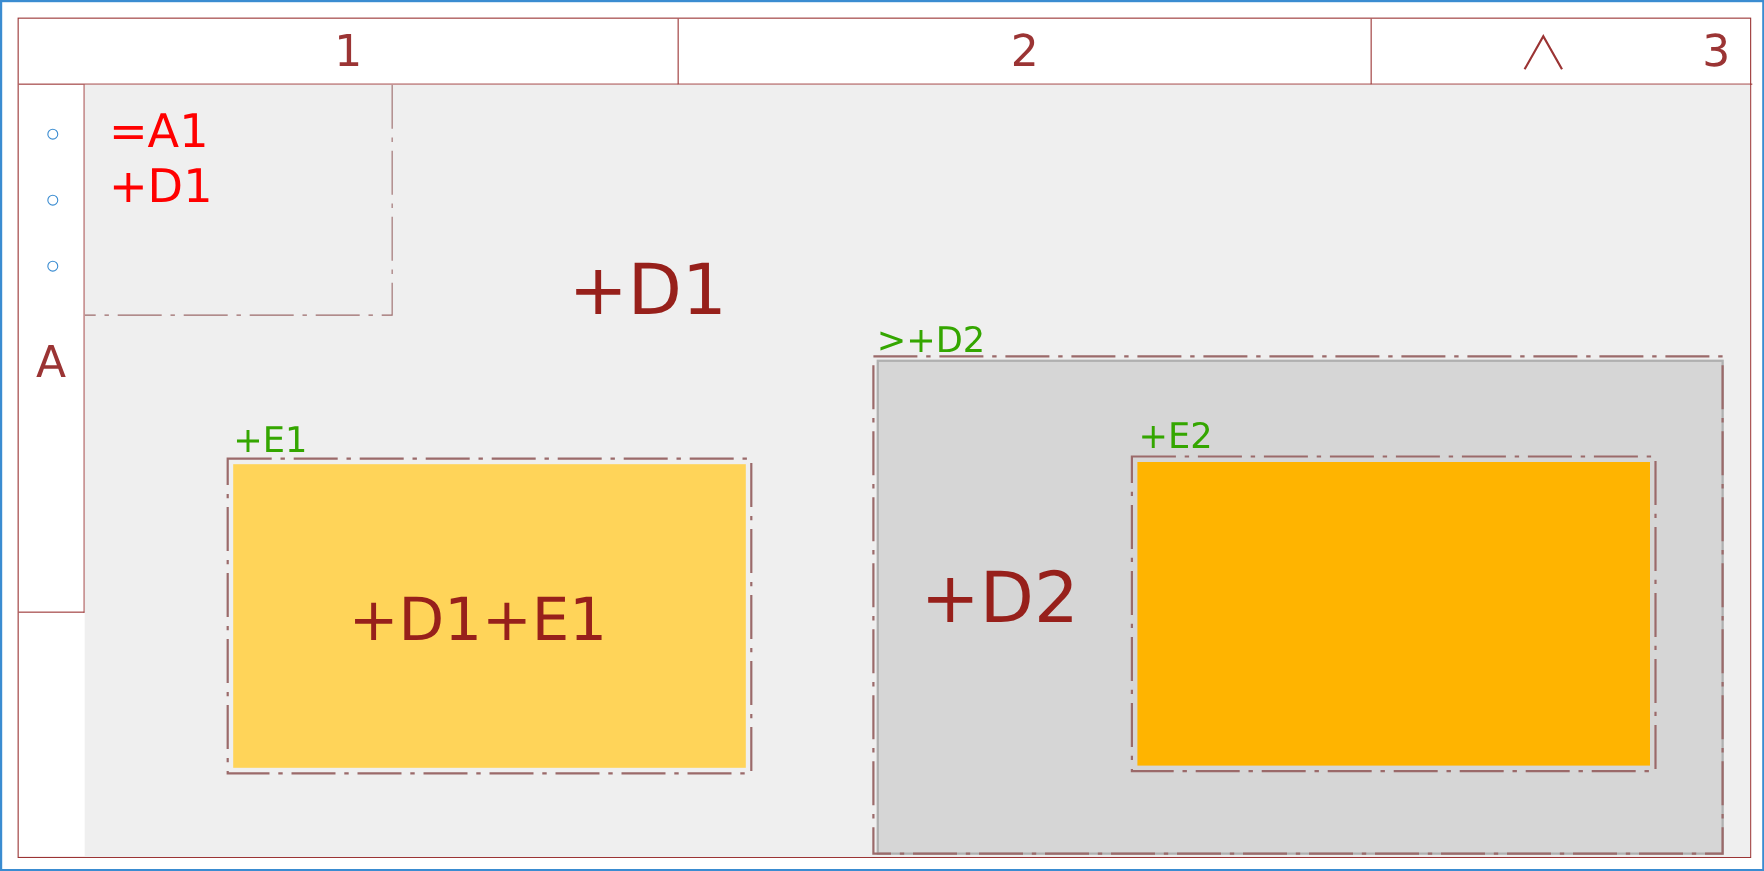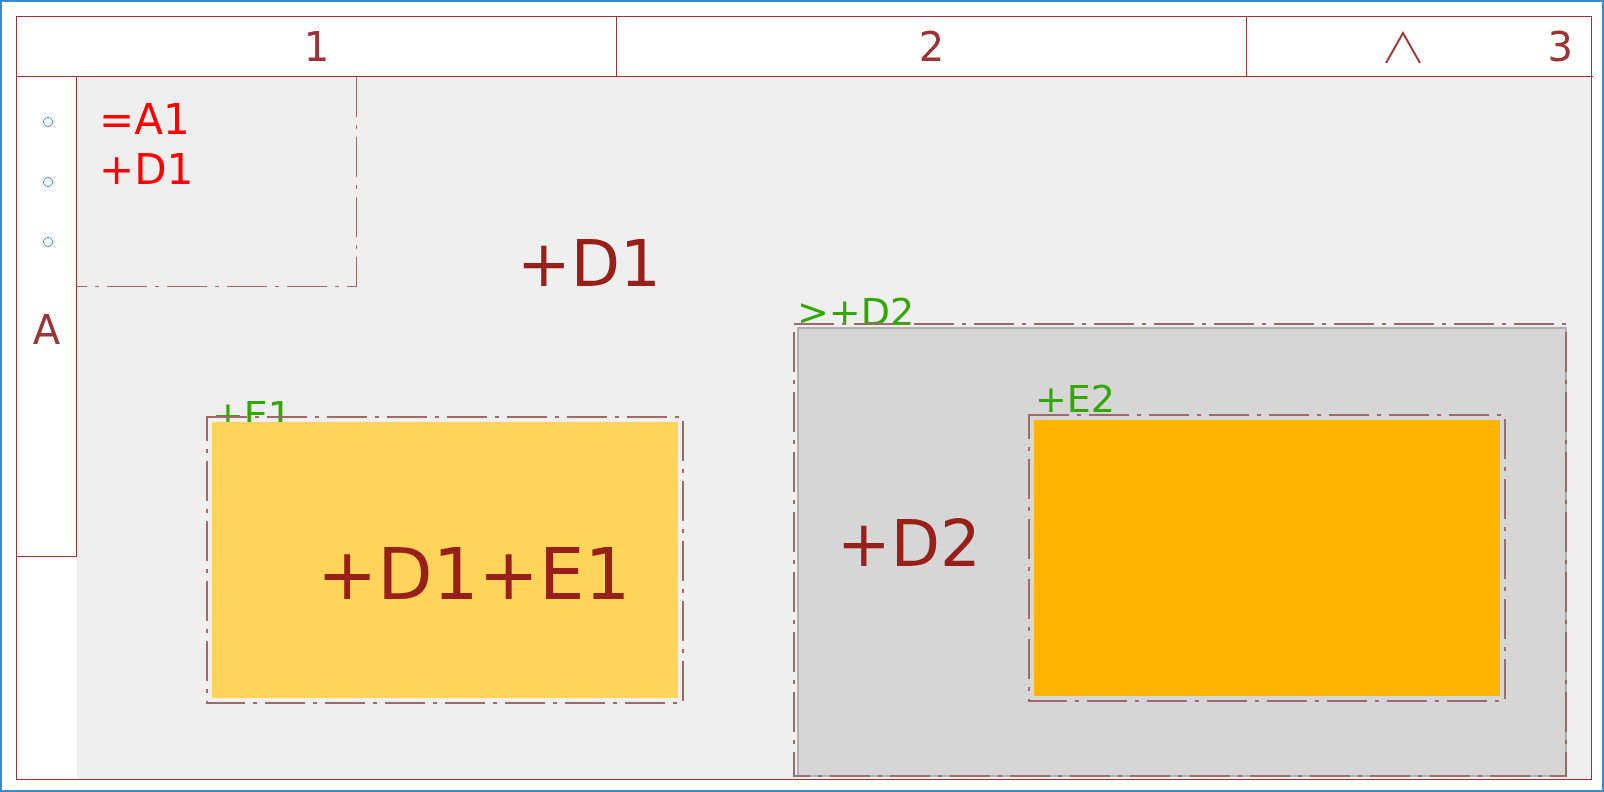--- a/index.html
+++ b/index.html
@@ -9,25 +9,25 @@
   .hcell{position:absolute;top:0;height:60px;box-sizing:border-box;border-right:1px solid #9b3434;border-bottom:1px solid #9b3434;font-size:40px;color:#9b3434;display:flex;align-items:center;justify-content:center;}
   .hcell:last-of-type{border-right:none;}
   
   .vcol{position:absolute;left:0;top:60px;width:60px;height:704px;}
   .vcell{position:absolute;left:0;width:60px;box-sizing:border-box;border-right:1px solid #9b3434;border-bottom:1px solid #9b3434;font-size:40px;color:#9b3434;display:flex;align-items:center;justify-content:center;}
   .dot{position:absolute;width:8px;height:8px;border:1px solid #3a8cd1;border-radius:50%;background:transparent;}
   
   .main{position:absolute;left:60px;top:60px;right:0;bottom:0;background:#efefef;}
   .sheet-label{position:absolute;color:#ff0000;font-size:42px;font-weight:500;line-height:1.1;}
   .big-label{color:#97201b;font-size:64px;font-weight:500;}
-  .small-label{position:absolute;color:#34a600;font-size:38px;font-weight:500;text-align:right;}
+  .small-label{position:absolute;color:#34a600;font-size:32px;font-weight:500;text-align:right;}
   .darkbox{position:absolute;background:#d6d6d6;border:2px solid #b0b0b0;}
   .yellowbox{position:absolute;background:#ffd459;box-sizing:border-box;}
   .orangebox{position:absolute;background:#ffb400;box-sizing:border-box;}
-  .boxtext{position:absolute;color:#97201b;font-size:72px;font-weight:500;}
+  .boxtext{position:absolute;color:#97201b;font-size:54px;font-weight:500;}
   .caret{position:absolute;}
   
   svg.dash{position:absolute;pointer-events:none;}
 </style>
 </head>
 <body>
 
 <div class="canvas">
   <div class="frame">
 
@@ -56,21 +56,21 @@
     <div class="main">
 
       <svg class="dash" style="left:0;top:0;width:280px;height:210px;" viewBox="0 0 280 210">
         <polyline points="280,0 280,210 0,210" fill="none" stroke="#9b6a6a" stroke-width="2" stroke-dasharray="40 8 4 8"></polyline>
       </svg>
       <div class="sheet-label" style="left:22px;top:20px;text-align:right;">=A1</div>
       <div class="sheet-label" style="left:22px;top:70px;">+D1</div>
 
       <div class="big-label" style="position:absolute;left:440px;top:150px;">+D1</div>
 
-      <div class="small-label" style="left:135px;top:316px;">+E1</div>
+      <div class="small-label" style="left:135px;top:304px;">+E1</div>
       <svg class="dash" style="left:128px;top:338px;width:480px;height:290px;" viewBox="0 0 480 290">
         <rect x="2" y="2" width="476" height="286" fill="none" stroke="#9b6a6a" stroke-width="2" stroke-dasharray="40 8 4 8"></rect>
       </svg>
       <div class="yellowbox" style="left:135px;top:345px;width:466px;height:276px;"></div>
       <div class="boxtext" style="left:240px;top:455px;">+D1+E1</div>
 
       <div class="small-label" style="left:720px;top:213px;">&gt;+D2</div>
       <div class="darkbox" style="left:720px;top:250px;width:766px;height:446px;"></div>
       <svg class="dash" style="left:714px;top:244px;width:778px;height:458px;" viewBox="0 0 778 458">
         <rect x="3" y="3" width="772" height="452" fill="none" stroke="#9b6a6a" stroke-width="2" stroke-dasharray="40 8 4 8"></rect>

